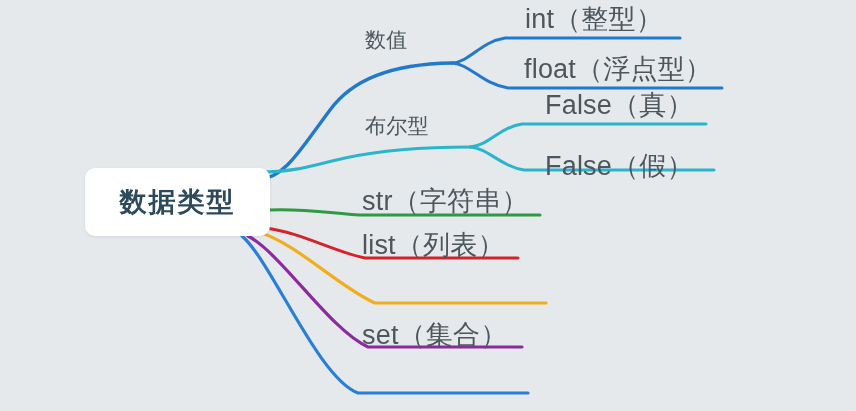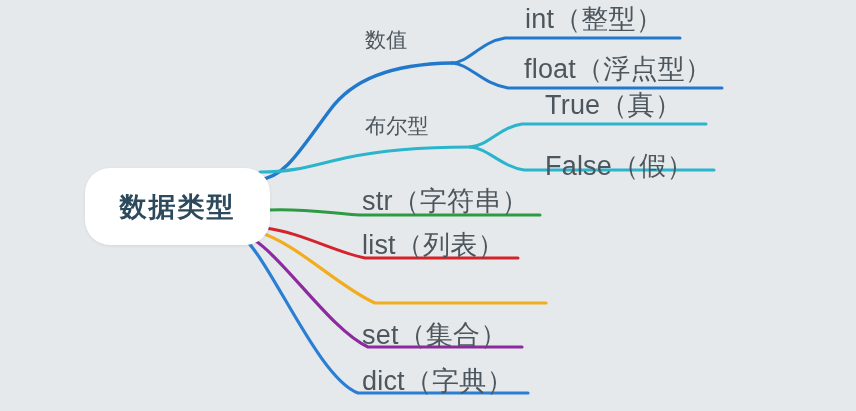--- a/index.html
+++ b/index.html
@@ -32,23 +32,23 @@
     color: #4d565c;
     font-size: 21px;
     letter-spacing: 0.2px;
     line-height: 1;
   }
   .root-node {
     position: absolute;
     left: 85px;
     top: 168px;
     width: 185px;
-    height: 77px;
+    height: 68px;
     background: #ffffff;
-    border-radius: 25px;
+    border-radius: 10px;
     box-shadow: 0 1px 3px rgba(60,70,80,0.10);
     display: flex;
     align-items: center;
     justify-content: center;
   }
   .root-label {
     color: #2d4a5d;
     font-size: 27px;
     font-weight: 600;
     letter-spacing: 2px;
@@ -99,26 +99,25 @@
   </div>
 
   <div class="node-label branch-label" style="left:365px; top:30px;">数值</div>
 
   <div class="node-label leaf-label" style="left:525px; top:6px;">int（整型）</div>
 
   <div class="node-label leaf-label" style="left:524px; top:56px;">float（浮点型）</div>
 
   <div class="node-label branch-label" style="left:365px; top:116px;">布尔型</div>
 
-  <div class="node-label leaf-label" style="left:545px; top:92px;">True（真）</div>
+  <div class="node-label leaf-label" style="left:545px; top:92px;">False（真）</div>
 
   <div class="node-label leaf-label" style="left:545px; top:140px;margin-top:13px;">False（假）</div>
 
   <div class="node-label leaf-label" style="left:362px; top:232px;">list（列表）</div>
 
   <div class="node-label leaf-label" style="left:362px; top:188px;">str（字符串）</div>
 
 
   <div class="node-label leaf-label" style="left:362px; top:322px;">set（集合）</div>
 
-  <div class="node-label leaf-label" style="left:362px; top:368px;">dict（字典）</div>
 
 </div>
 
 </body></html>

